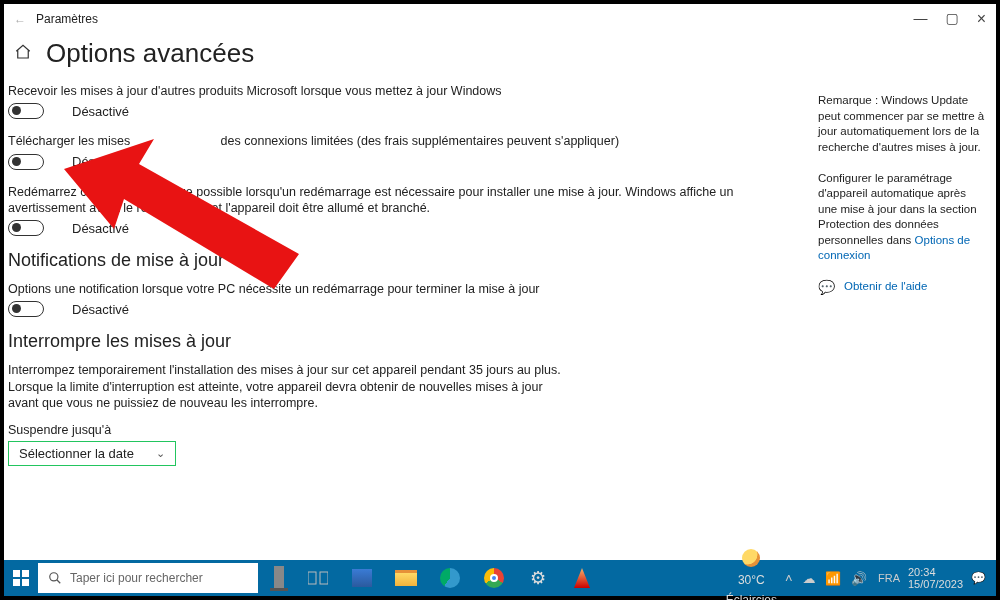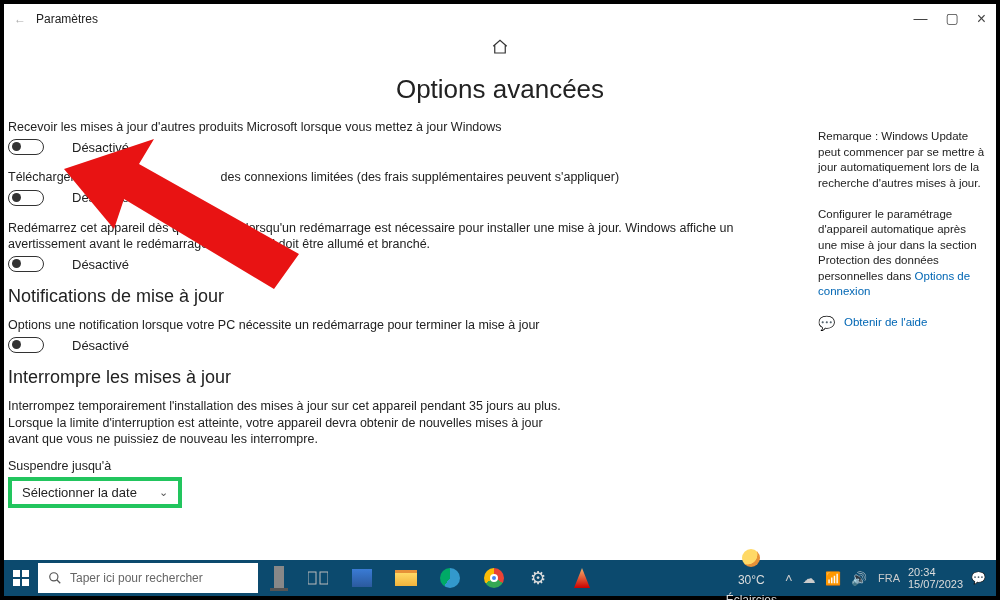--- a/index.html
+++ b/index.html
@@ -5,43 +5,43 @@
   * { box-sizing: border-box; margin: 0; padding: 0; }
   html, body { width: 1000px; height: 600px; font-family: "Segoe UI", sans-serif; overflow: hidden; background: #000; }
   .frame { position: absolute; top: 4px; left: 4px; right: 4px; bottom: 4px; background: #fff; }
   .content-area { position: absolute; top: 0; left: 0; right: 0; bottom: 36px; background: #fff; display: flex; flex-direction: column; }
   
   .titlebar { display: flex; align-items: center; justify-content: space-between; height: 30px; padding: 0 10px; font-size: 12px; color: #222; }
   .titlebar-left { display: flex; align-items: center; gap: 10px; }
   .titlebar-controls { display: flex; gap: 18px; font-size: 14px; color: #444; }
   .titlebar-controls span { cursor: default; }
   
-  .header { display: flex; align-items: center; gap: 14px; padding: 4px 10px 14px 10px; flex-direction: column; }
+  .header { display: flex; align-items: center; gap: 14px; padding: 4px 10px 14px 10px; }
   .home-icon svg { width: 18px; height: 18px; stroke: #333; fill: none; stroke-width: 1.6; }
   .page-title { font-size: 26px; font-weight: 400; color: #222; }
   
   .body { flex: 1; display: flex; padding: 0 10px 10px 4px; overflow: hidden; }
   .main { flex: 1; font-size: 13px; color: #222; padding-right: 20px; }
   .sidepanel { width: 168px; font-size: 11.5px; color: #222; line-height: 1.35; padding-top: 10px;}
   .section-title { font-size: 18px; font-weight: 400; margin: 6px 0 10px 0; }
   .setting-desc { font-size: 12.5px; margin-bottom: 4px; line-height: 1.3; }
   .toggle-row { display: flex; align-items: center; gap: 28px; margin-bottom: 14px; }
   .toggle { width: 36px; height: 16px; border: 1.6px solid #333; border-radius: 10px; position: relative; background: #fff; }
   .toggle::after { content: ""; position: absolute; width: 9px; height: 9px; background: #333; border-radius: 50%; top: 2px; left: 3px; }
   .toggle-label { font-size: 13px; }
   .linky { color: #0066b4; cursor: pointer; }
   .help-row { display: flex; align-items: center; gap: 10px; margin-top: 14px; }
   .help-icon { color: #0066b4; font-size: 14px; width:16px; text-align:center; }
-  .dropdown { display: inline-flex; align-items: center; border: 4px solid #22c55e; padding: 4px 10px; font-size: 13px; gap: 22px; margin-top:4px;}
+  .dropdown { display: inline-flex; align-items: center; border: 1px solid #22c55e; padding: 4px 10px; font-size: 13px; gap: 22px; margin-top:4px;}
   .chev { font-size: 11px; color: #555;}
   .suspend-label { font-size: 12.5px; margin-top:12px;}
   
   .arrow { position: absolute; top: 135px; left: 60px; width: 240px; height: 150px; pointer-events: none; }
   
-  .taskbar { position: absolute; left: 0; right: 0; bottom: 0; height: 36px; background: #0c4a6e; display: flex; align-items: center; color: #fff; font-size: 12px; }
+  .taskbar { position: absolute; left: 0; right: 0; bottom: 0; height: 36px; background: #0369a1; display: flex; align-items: center; color: #fff; font-size: 12px; }
   .tb-start { width: 34px; height: 36px; display:flex; align-items:center; justify-content:center; }
   .tb-search { display: flex; align-items: center; background: #fff; color: #666; height: 30px; width: 220px; padding: 0 10px; gap: 8px; margin-left:0px; margin-right:6px;}
   .tb-search svg { width: 14px; height: 14px; stroke: #555; fill:none; stroke-width:2;}
   .tb-icons { display: flex; align-items: center; gap: 4px; margin-left: 4px; }
   .tb-icon { width: 40px; height: 36px; display:flex; align-items:center; justify-content:center; }
   .tb-right { margin-left: auto; display: flex; align-items: center; gap: 8px; padding-right: 10px; }
   .weather { display: flex; align-items: center; gap: 6px; font-size: 12px; color:#ddd;flex-direction:column;}
   .sun { width:18px;height:18px; background: radial-gradient(circle at 30% 30%, #ffd966 0 55%, #e69138 58% 100%); border-radius:50%;}
   .tray { display:flex; align-items:center; gap:10px; color:#ccc; font-size:13px;}
   .clock { display:flex; flex-direction:column; font-size:11px; line-height:1.1; color:#ddd;}

